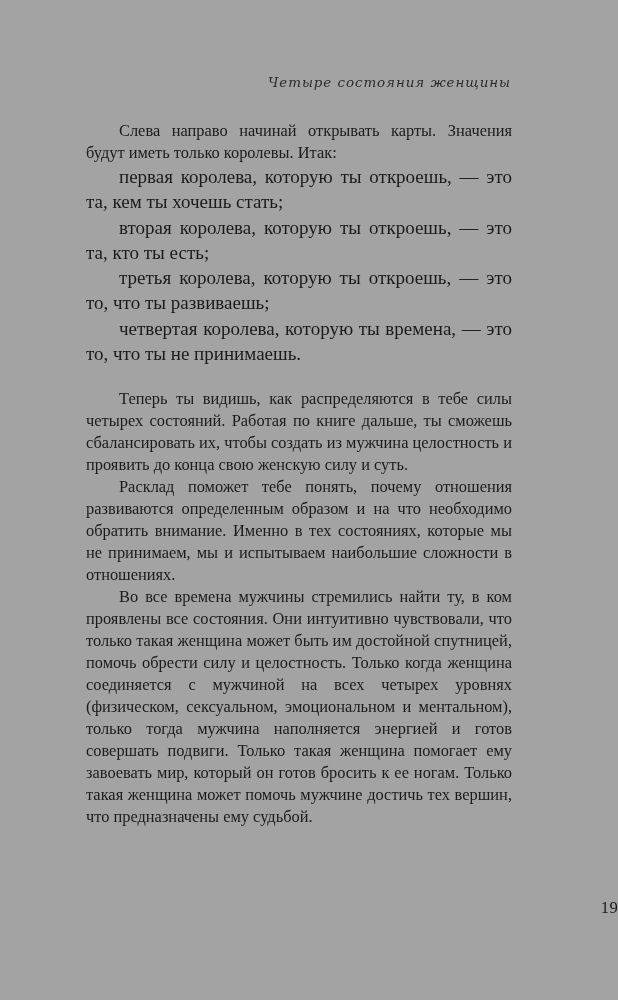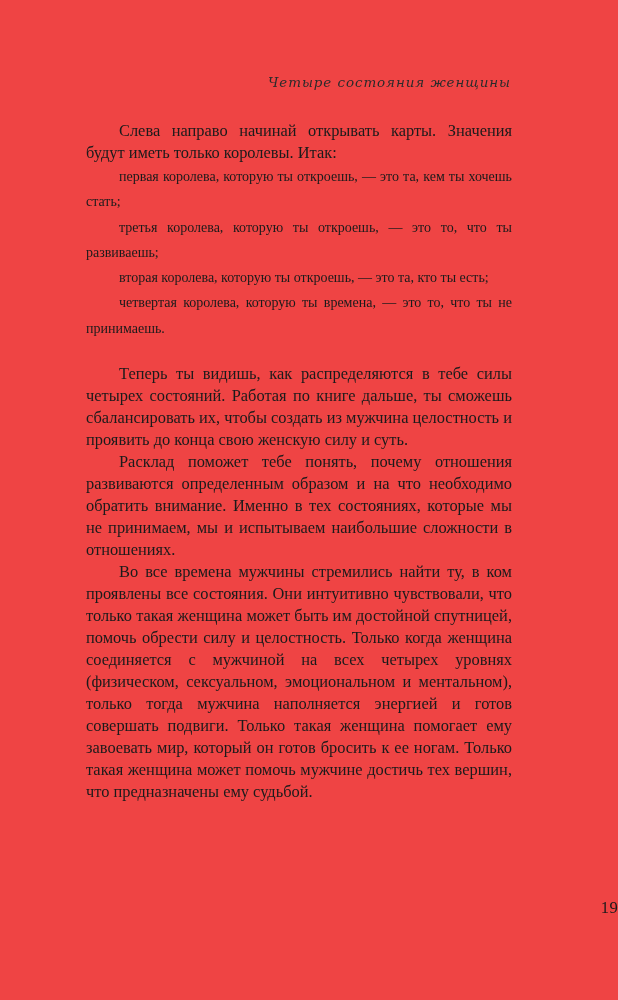--- a/index.html
+++ b/index.html
@@ -14,21 +14,21 @@
     position: relative;
     overflow: hidden;
     font-family: "Liberation Serif", "DejaVu Serif", serif;
     color: #1a1a1a;
     -webkit-font-smoothing: antialiased;
   }
 
   .page {
     position: absolute;
     inset: 0;
-    background: #ef4444;
+    background: #a3a3a3;
   }
 
   
   .running-head {
     position: absolute;
     top: 74px;
     left: 86px;
     width: 425px;
     text-align: right;
     font-family: "DejaVu Serif", "Liberation Serif", serif;
@@ -62,21 +62,21 @@
   }
 
   
   .queen-list {
     margin: 0;
     padding: 0;
     list-style: none;
   }
   .queen-list li {
     margin: 0;
-    font-size: 14px;
+    font-size: 19px;
     line-height: 25.3px;
     text-align: justify;
     text-indent: 33px;
     color: #1b1b1b;
   }
 
   .block-gap {
     height: 22px;
   }
 
@@ -98,22 +98,22 @@
 <div class="page">
 
   <div class="running-head">Четыре состояния женщины</div>
 
   <div class="textblock">
 
     <p class="para">Слева направо начинай открывать карты. Значения будут иметь только королевы. Итак:</p>
 
     <ul class="queen-list">
       <li>первая королева, которую ты откроешь, — это та, кем ты хочешь стать;</li>
+      <li>вторая королева, которую ты откроешь, — это та, кто ты есть;</li>
       <li>третья королева, которую ты откроешь, — это то, что ты развиваешь;</li>
-      <li>вторая королева, которую ты откроешь, — это та, кто ты есть;</li>
       <li>четвертая королева, которую ты времена, — это то, что ты не принимаешь.</li>
     </ul>
 
     <div class="block-gap"></div>
 
     <p class="para">Теперь ты видишь, как распределяются в тебе силы четырех состояний. Работая по книге дальше, ты сможешь сбалансировать их, чтобы создать из мужчина целостность и проявить до конца свою женскую силу и суть.</p>
 
     <p class="para">Расклад поможет тебе понять, почему отношения развиваются определенным образом и на что необходимо обратить внимание. Именно в тех состояниях, которые мы не принимаем, мы и испытываем наибольшие сложности в отношениях.</p>
 
     <p class="para">Во все времена мужчины стремились найти ту, в ком проявлены все состояния. Они интуитивно чувствовали, что только такая женщина может быть им достойной спутницей, помочь обрести силу и целостность. Только когда женщина соединяется с мужчиной на всех четырех уровнях (физическом, сексуальном, эмоциональном и ментальном), только тогда мужчина наполняется энергией и готов совершать подвиги. Только такая женщина помогает ему завоевать мир, который он готов бросить к ее ногам. Только такая женщина может помочь мужчине достичь тех вершин, что предназначены ему судьбой.</p>

